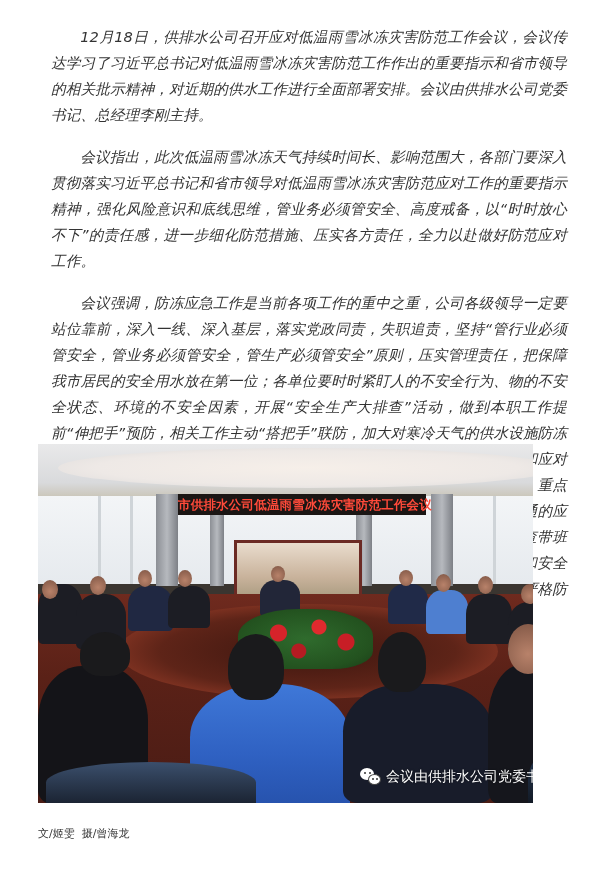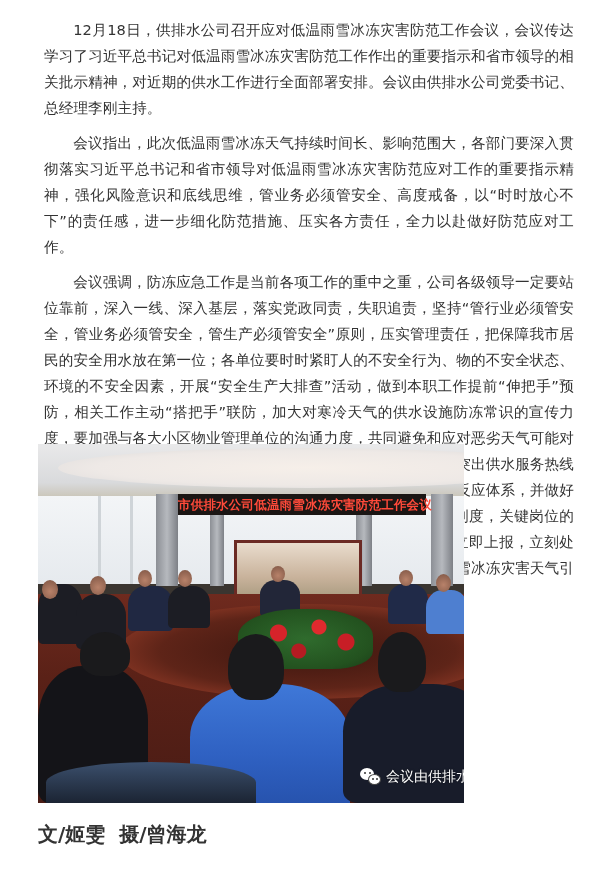--- a/index.html
+++ b/index.html
@@ -15,32 +15,33 @@
     font-family: "DejaVu Sans", "Liberation Sans", sans-serif;
     color: #333333;
   }
   .article {
     position: absolute;
     left: 35px;
     top: 8px;
     width: 548px;
   }
   .para {
-    margin: 9px;
+    margin: 16px;
     font-size: 14.6px;
     line-height: 26px;
     text-indent: 2em;
     text-align: justify;
     letter-spacing: 0.1px;
+    font-style: italic;
   }
   .photo {
     position: absolute;
     left: 38px;
     top: 444px;
-    width: 426px;
+    width: 495px;
     height: 359px;
     overflow: hidden;
     background: #3a3530;
   }
   .ceiling {
     position: absolute; left: 0; top: 0; width: 100%; height: 55px;
     background: linear-gradient(#e9e9ea, #d9dadc 70%, #c8c3b5);
   }
   .ceiling-arc {
     position: absolute; left: 20px; top: 4px; width: 498px; height: 40px;
@@ -142,25 +143,24 @@
     border-radius: 50%; background: #ffffff; border: 1px solid #444;
     box-sizing: border-box;
   }
   .wechat-icon .eye {
     position: absolute; width: 2px; height: 2px; border-radius: 50%; background: #333;
   }
   .credits {
     position: absolute;
     left: 38px;
     top: 823px;
-    font-size: 20px;
+    font-size: 11px;
     line-height: 22px;
     color: #333333;
     white-space: pre;
-    font-weight: bold;
   }
 </style>
 </head>
 <body>
 
 <div class="article">
   <p class="para">12月18日，供排水公司召开应对低温雨雪冰冻灾害防范工作会议，会议传达学习了习近平总书记对低温雨雪冰冻灾害防范工作作出的重要指示和省市领导的相关批示精神，对近期的供水工作进行全面部署安排。会议由供排水公司党委书记、总经理李刚主持。</p>
   <p class="para">会议指出，此次低温雨雪冰冻天气持续时间长、影响范围大，各部门要深入贯彻落实习近平总书记和省市领导对低温雨雪冰冻灾害防范应对工作的重要指示精神，强化风险意识和底线思维，管业务必须管安全、高度戒备，以“时时放心不下”的责任感，进一步细化防范措施、压实各方责任，全力以赴做好防范应对工作。</p>
   <p class="para">会议强调，防冻应急工作是当前各项工作的重中之重，公司各级领导一定要站位靠前，深入一线、深入基层，落实党政同责，失职追责，坚持“管行业必须管安全，管业务必须管安全，管生产必须管安全”原则，压实管理责任，把保障我市居民的安全用水放在第一位；各单位要时时紧盯人的不安全行为、物的不安全状态、环境的不安全因素，开展“安全生产大排查”活动，做到本职工作提前“伸把手”预防，相关工作主动“搭把手”联防，加大对寒冷天气的供水设施防冻常识的宣传力度，要加强与各大小区物业管理单位的沟通力度，共同避免和应对恶劣天气可能对供水设施造成的损坏；公司各部门要群策群力、形成合力，重点突出供水服务热线在应急保障工作的调配流转力度，完善高效、快速、畅通的应急反应体系，并做好防冻应急工作的后勤保障工作，全面落实24小时巡查带班值班制度，关键岗位的工作人员要确保24小时值班待命，如遇突发事件和安全隐患要立即上报，立刻处理，积极贯彻落实防范应对工作决策安排部署，严格防范低温雨雪冰冻灾害天气引发各类安全生产事故，保障我市供水安全。</p>
 </div>

